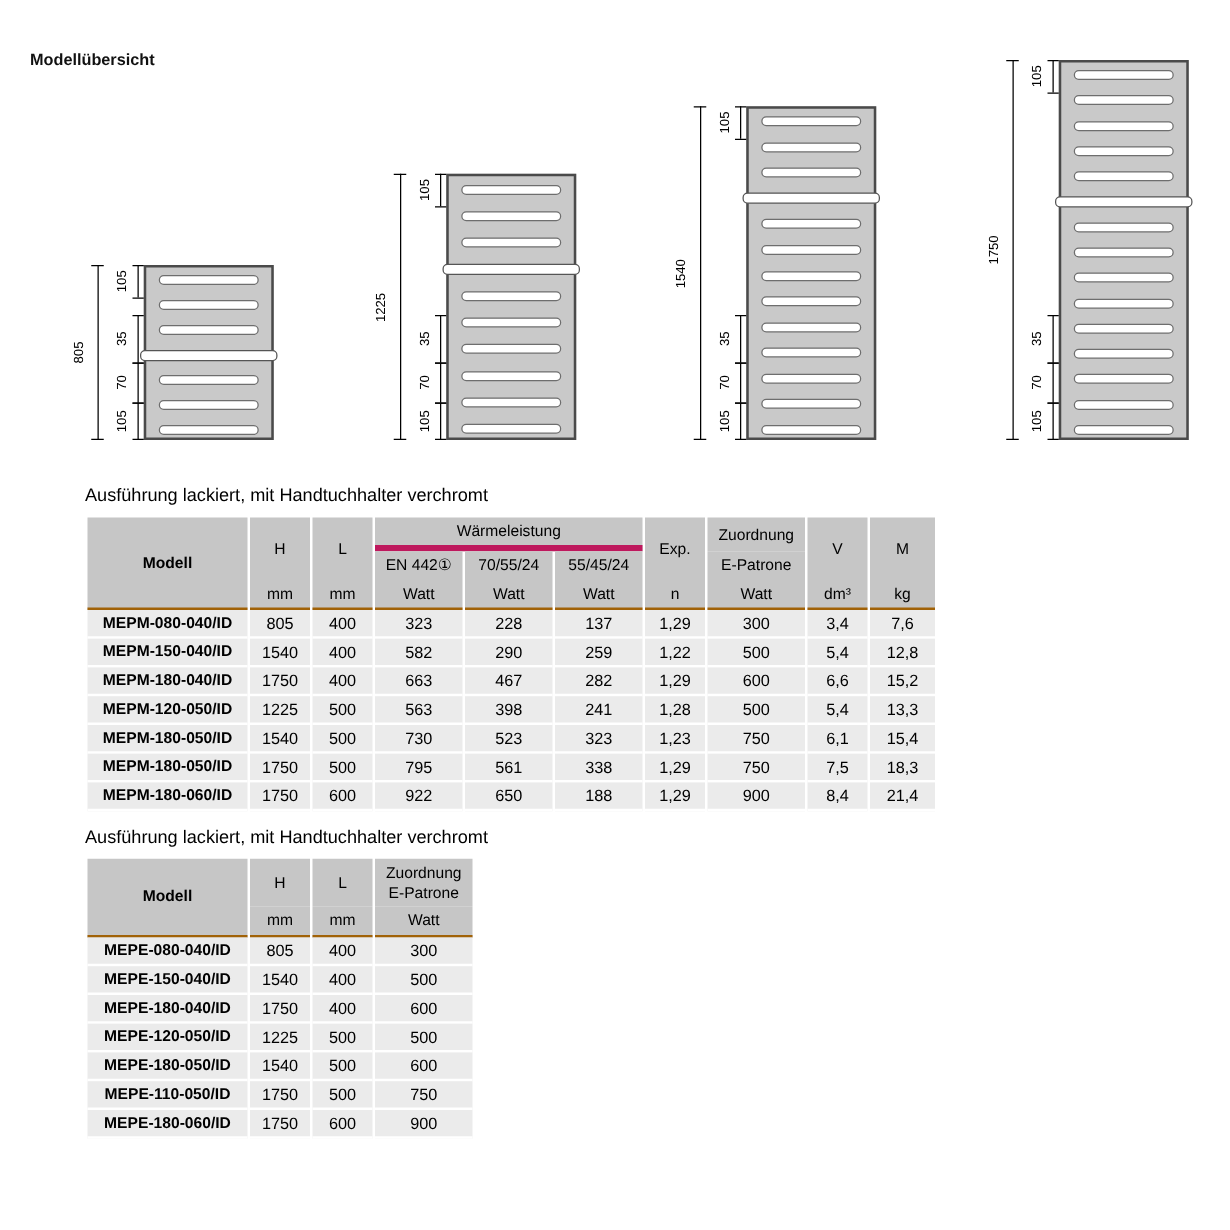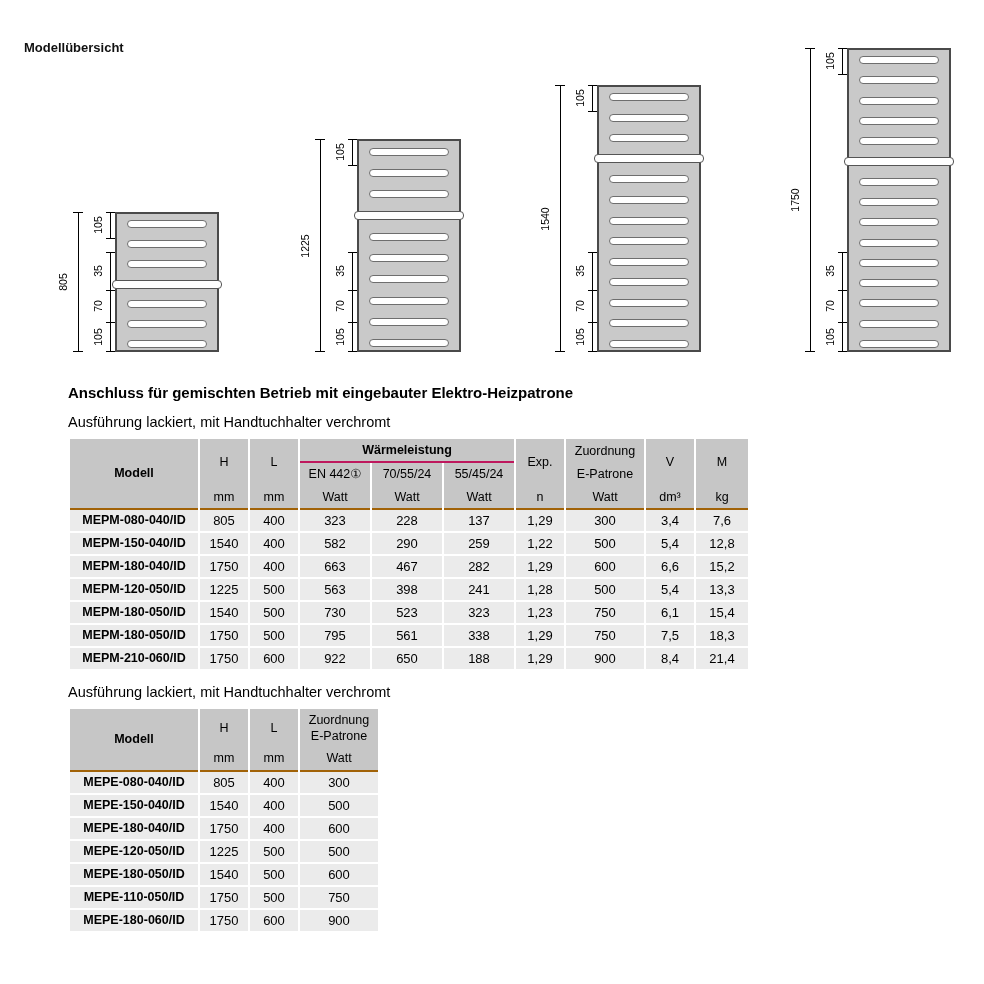--- a/index.html
+++ b/index.html
@@ -27,21 +27,21 @@
   .sec-heading.first { margin-top:8px; }
   .sec-heading.second { margin-top:20px; }
   .sec-sub { font-size:14.5px; margin-top:13px; color:#000; }
 
   
   .spec-table { border-collapse:separate; border-spacing:2px 0; margin-top:9px; table-layout:fixed; }
   .spec-table th { background:#c6c6c6; font-weight:normal; font-size:12.5px; line-height:1.3;
                    padding:3px 2px; text-align:center; vertical-align:middle; color:#000; }
   .spec-table th.bold { font-weight:bold; }
   .spec-table thead tr:last-child th, .spec-table th.full { border-bottom:2px solid #a16207; }
-  .spec-table th.uline { border-bottom:2px solid #be185d;font-weight:bold; }
+  .spec-table th.uline { border-bottom:5px solid #be185d; }
   .spec-table td { background:#ebebeb; font-size:13px; text-align:center; padding:2px 3px;
                    height:23px; border-bottom:2px solid #fff; color:#000; }
   .spec-table td.model { font-weight:bold; font-size:12.5px; }
   .spec-table th .blk { display:block; }
 </style>
 </head>
 <body>
 
 <div class="page">
 
@@ -187,21 +187,20 @@
         <div class="dim-tick" style="left: -9px; top: 274px; width: 9px;"></div>
         <div class="dim-tick" style="left: -9px; top: 303px; width: 9px;"></div>
         <div class="dim-vline" style="left: -5px; top: 274px; height: 30px;"></div>
         <div class="dim-label" style="left: -17px; top: 289px;">105</div>
       </div>
     </div>
 
   <div class="content">
 
     <section>
-      <h2 class="sec-heading first">Anschluss für gemischten Betrieb mit eingebauter Elektro-Heizpatrone</h2>
       <p class="sec-sub">Ausführung lackiert, mit Handtuchhalter verchromt</p>
 
       <table class="spec-table t1">
         <colgroup>
           <col style="width:128px">
             <col style="width:48px">
             <col style="width:48px">
           <col style="width:70px">
             <col style="width:70px">
             <col style="width:70px">
@@ -306,21 +305,21 @@
               <td>500</td>
               <td>795</td>
               <td>561</td>
               <td>338</td>
               <td>1,29</td>
               <td>750</td>
               <td>7,5</td>
               <td>18,3</td>
             </tr>
             <tr>
-              <td class="model">MEPM-210-060/ID</td>
+              <td class="model">MEPM-180-060/ID</td>
               <td>1750</td>
               <td>600</td>
               <td>922</td>
               <td>650</td>
               <td>188</td>
               <td>1,29</td>
               <td>900</td>
               <td>8,4</td>
               <td>21,4</td>
             </tr>

